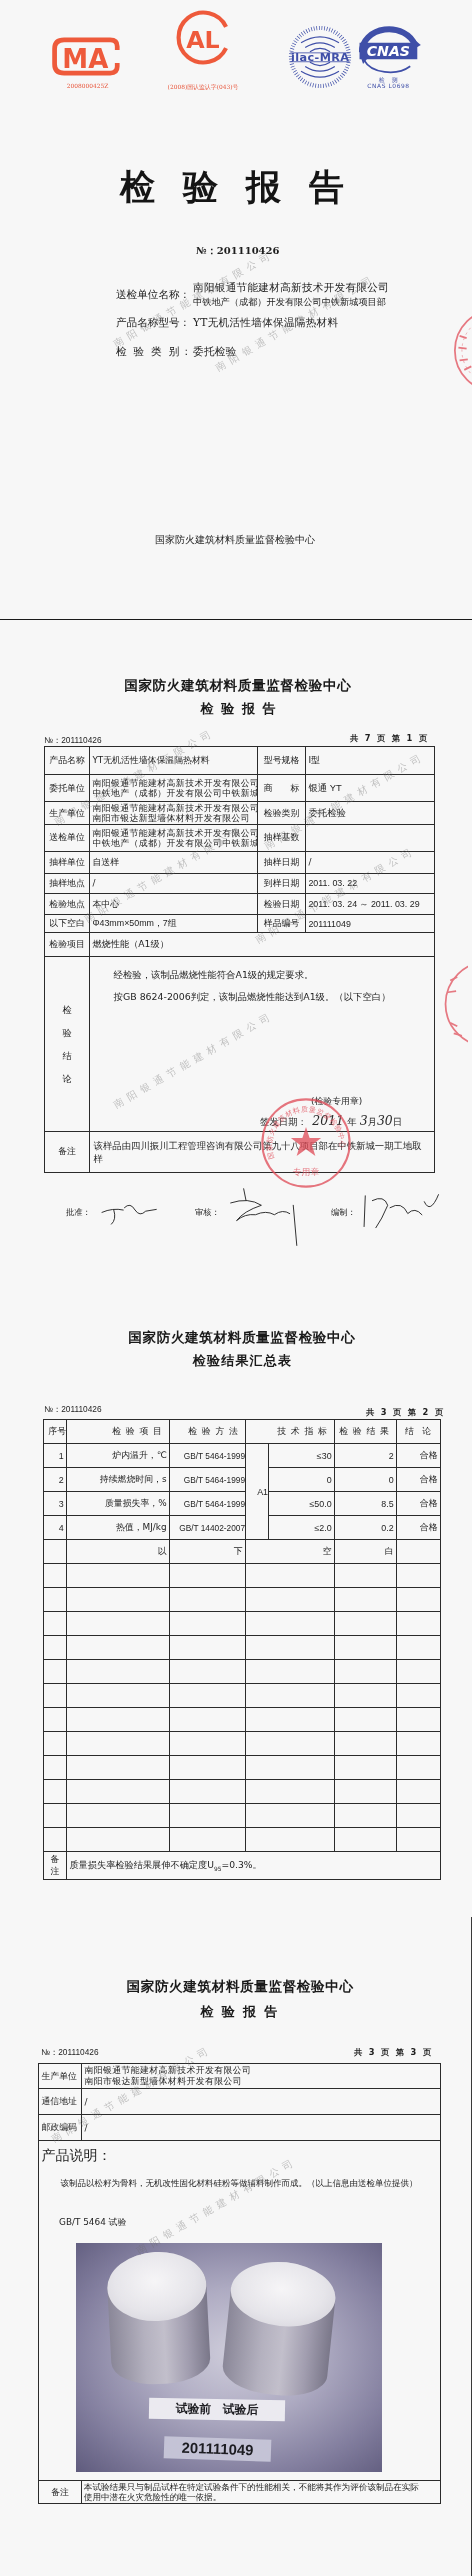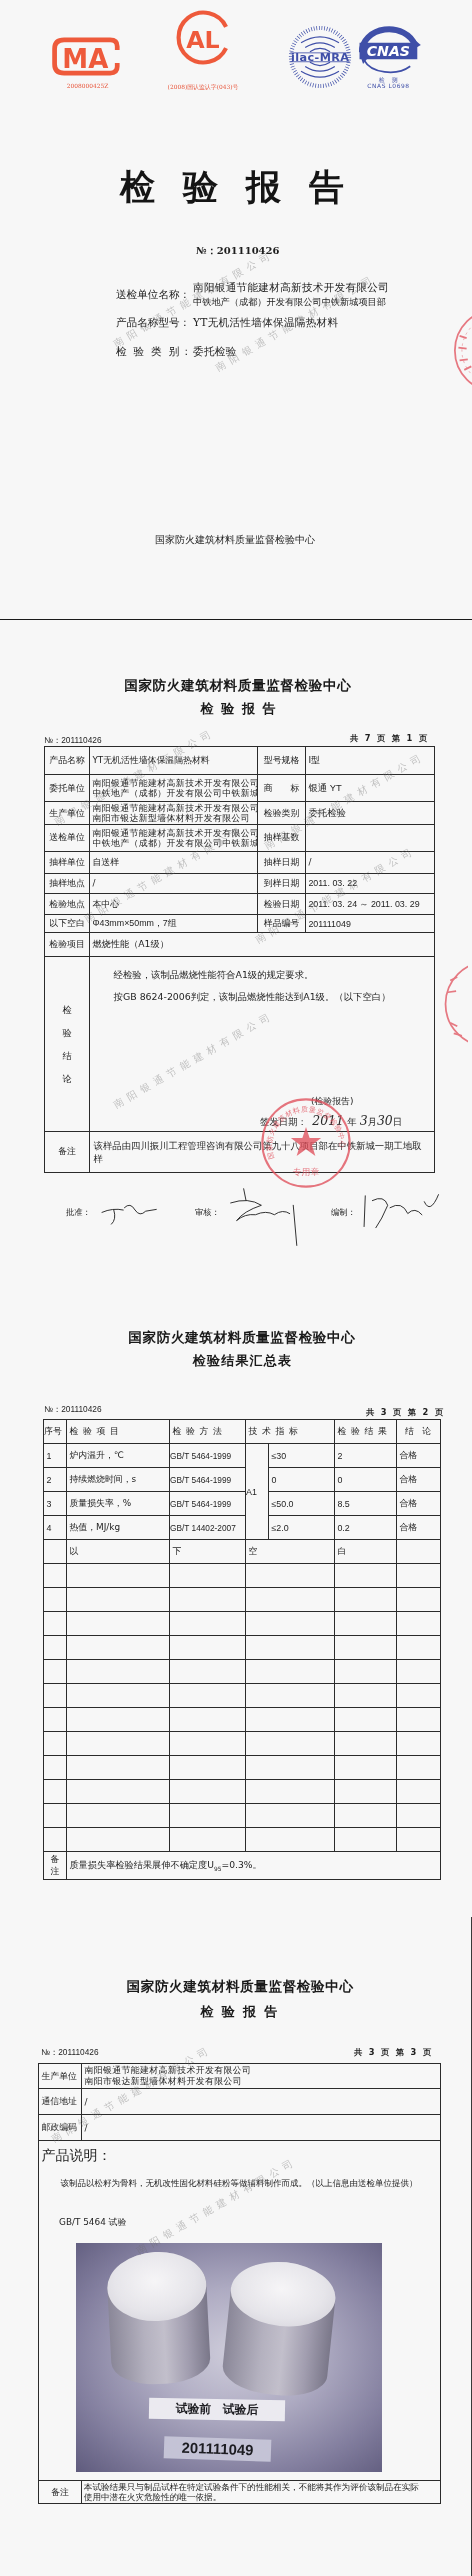--- a/index.html
+++ b/index.html
@@ -1,21 +1,21 @@
 <!DOCTYPE html>
 <html style="font-size:9.4px"><head>
 <meta charset="utf-8">
 <style>
 *{box-sizing:border-box;margin:0;padding:0}
 html,body{width:472px;height:2576px}
 body{background:#f7f7f7;position:relative;overflow:hidden;font-family:"DejaVu Sans",sans-serif;color:#1e1e1e}
 .a{position:absolute}
 .serif{font-family:"DejaVu Serif",serif}
 .lat{font-family:"Liberation Sans",sans-serif}
-.c{text-align:left}
+.c{text-align:right}
 .nowrap{white-space:nowrap}
 .wm{position:absolute;font-family:"DejaVu Serif",serif;font-size:10px;letter-spacing:5.3px;color:rgba(110,110,110,.40);transform:rotate(-30deg);transform-origin:0 100%;white-space:nowrap;z-index:6}
 .sep{position:absolute;left:0;width:472px;height:1.2px;background:#1a1a1a}
 
 
 .p1-caption-red{color:#e8553a;font-size:5.9px;font-family:"DejaVu Serif",serif;white-space:nowrap;text-align:center}
 .p1-caption-blue{color:#3f4fa8;font-size:5.9px;white-space:nowrap;text-align:center;letter-spacing:0.6px}
 .p1-title{font-size:35px;letter-spacing:28px;font-weight:bold;white-space:nowrap;color:#151515}
 .p1-label{font-size:10.6px;white-space:nowrap;color:#222}
 .p1-val{font-size:10.6px;white-space:nowrap;color:#222;letter-spacing:0.3px}
@@ -196,21 +196,21 @@
     <td colspan="3" style="font-size:9.2px">燃烧性能（A1级）</td>
   </tr>
   <tr style="height:175px">
     <td class="lbl">
       <div class="vstack" style="line-height:23px;font-size:9.2px">检验结论</div>
     </td>
     <td colspan="3" style="padding:0;vertical-align:top">
       <div style="position:relative;height:174px;width:100%">
         <div class="a nowrap" style="left:23.6px;top:11.8px;font-size:9.4px">经检验，该制品燃烧性能符合A1级的规定要求。</div>
         <div class="a nowrap" style="left:23.6px;top:34px;font-size:9.4px">按GB 8624-2006判定，该制品燃烧性能达到A1级。（以下空白）</div>
-        <div class="a nowrap" style="left:221px;top:138px;font-size:8.9px">(检验报告)</div>
+        <div class="a nowrap" style="left:221px;top:138px;font-size:8.9px">(检验专用章)</div>
         <div class="a nowrap" style="left:170px;top:156px;font-size:9.4px">
           <span>签发日期：</span>
           <span class="serif" style="font-style:italic;font-size:12.4px;margin:0 3.5px 0 2.4px;color:#2a2a2a">2011</span><span>年</span>
           <span class="serif" style="font-style:italic;font-size:12.4px;color:#2a2a2a">3</span><span>月</span><span class="serif" style="font-style:italic;font-size:12.4px;color:#2a2a2a">30</span><span>日</span>
         </div>
       </div>
     </td>
   </tr>
   <tr style="height:41px">
     <td class="lbl">备注</td>

